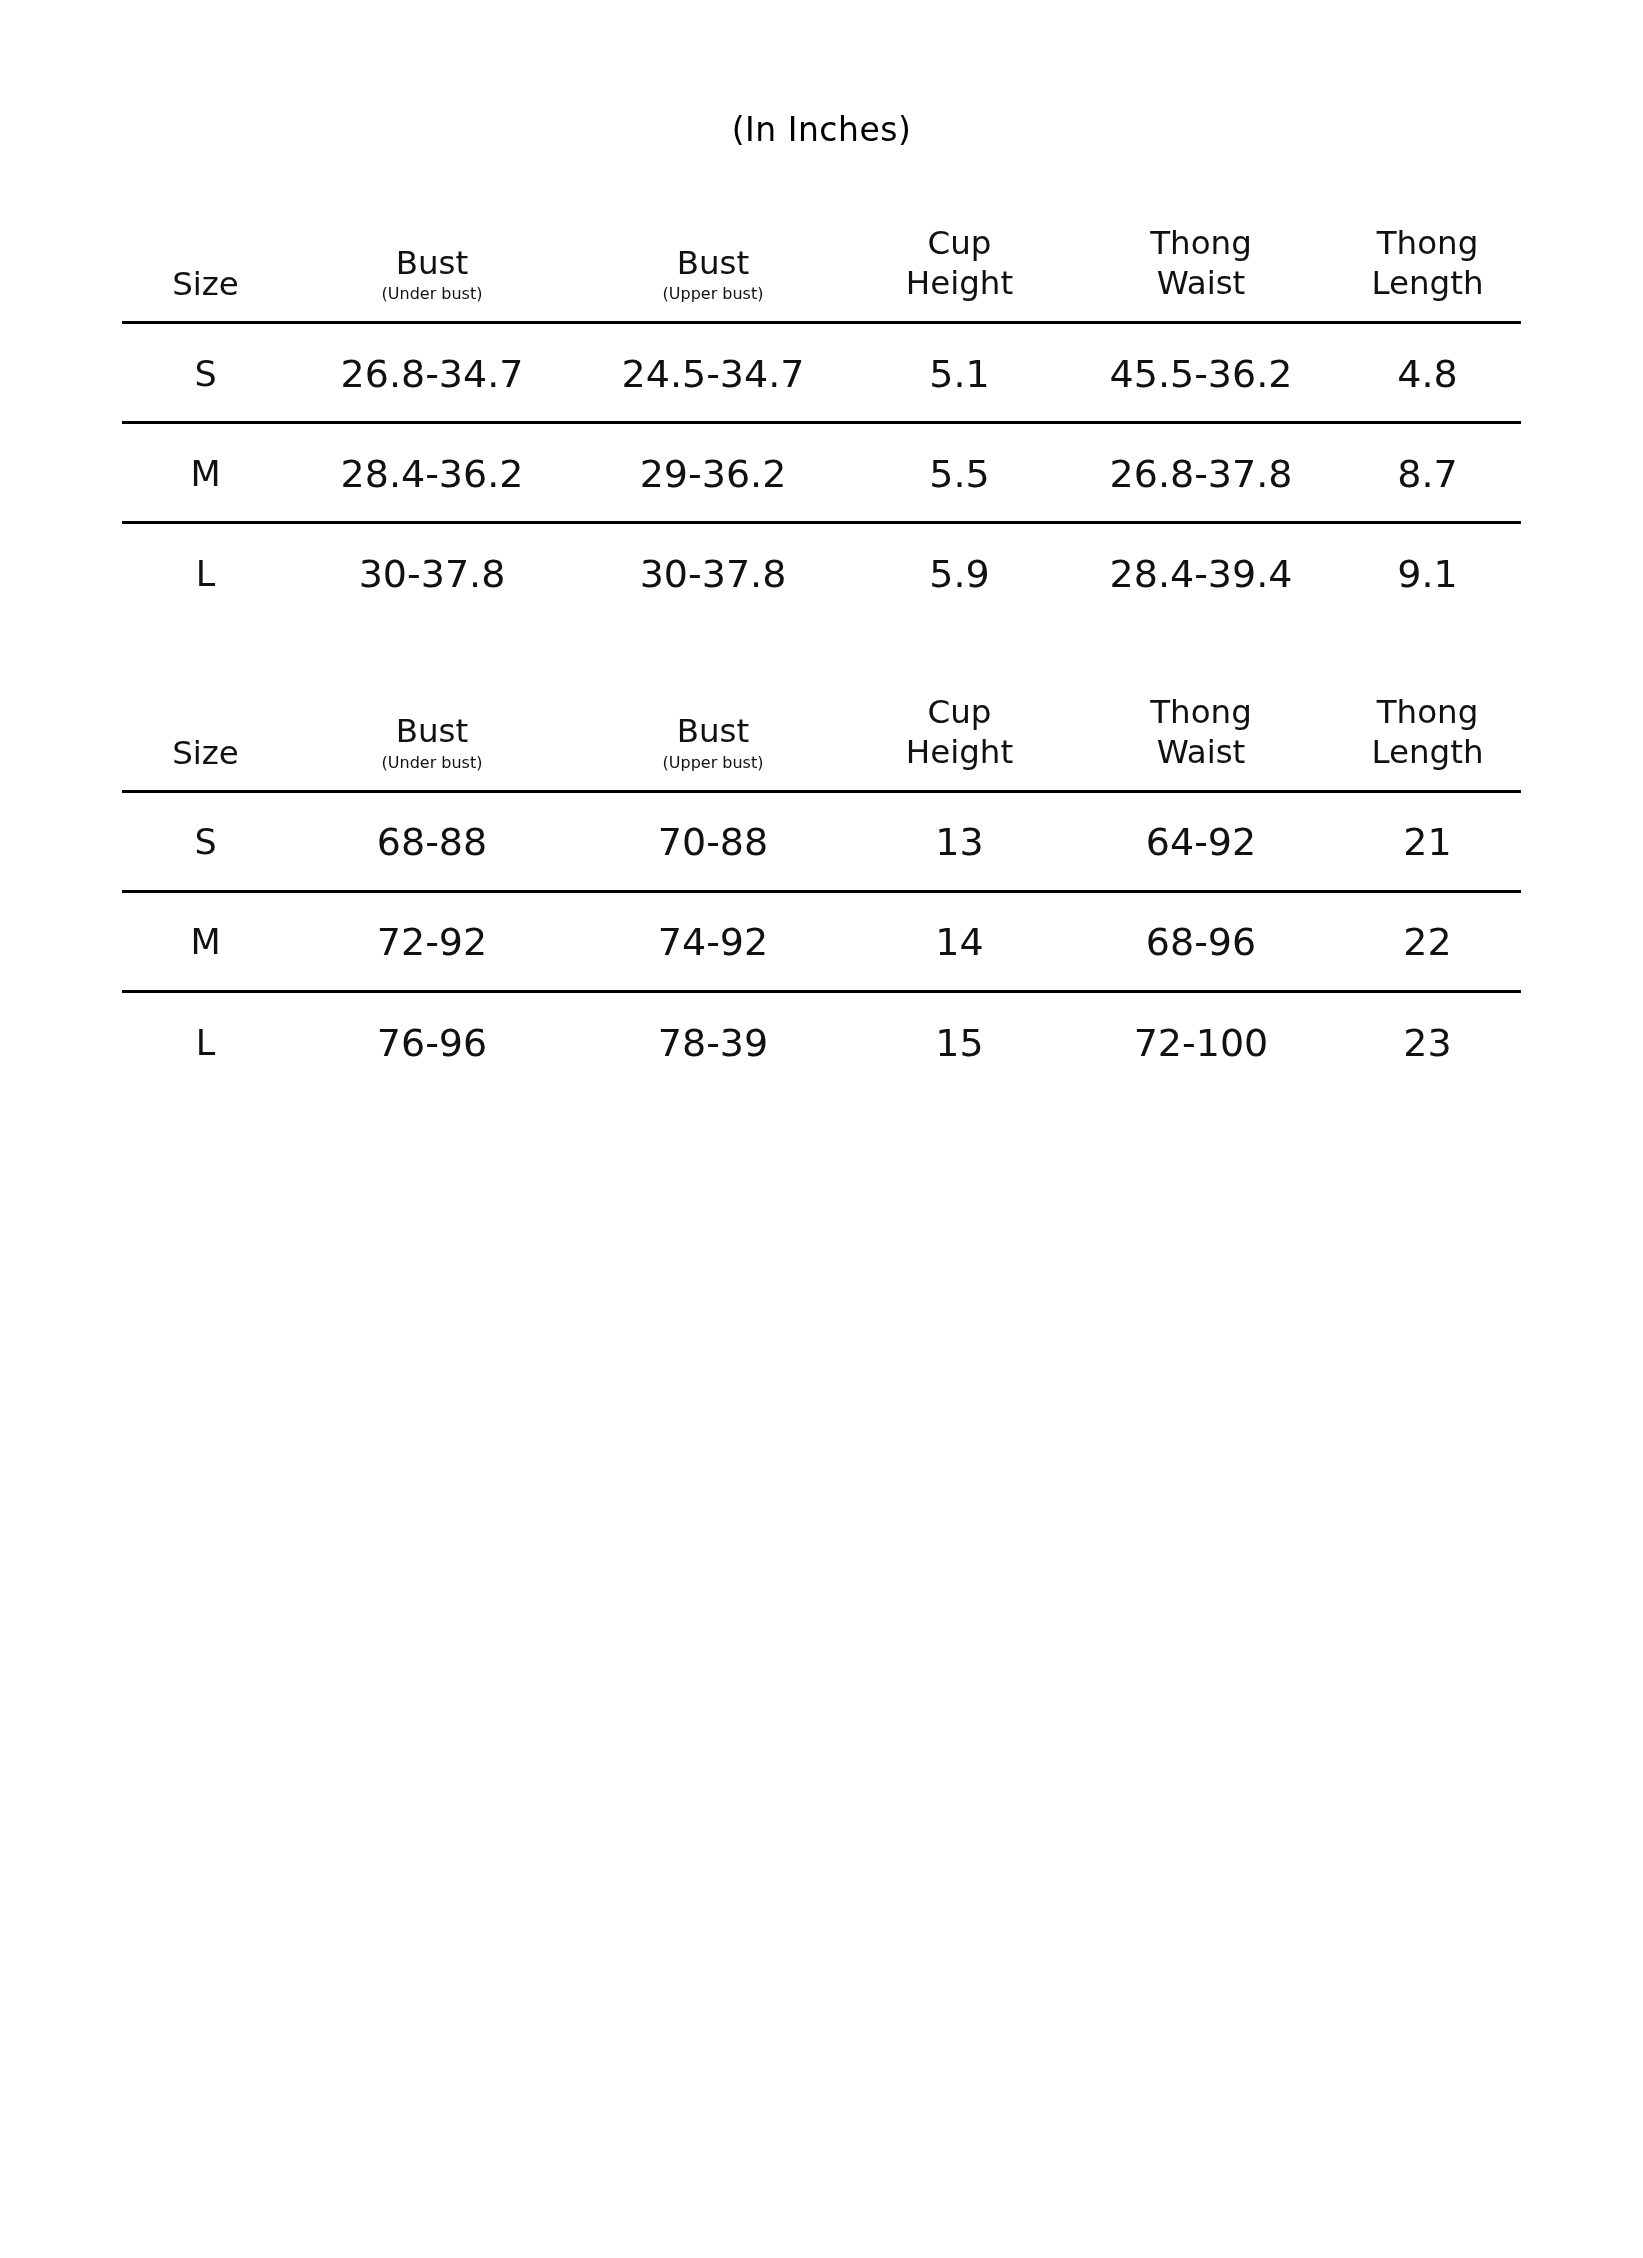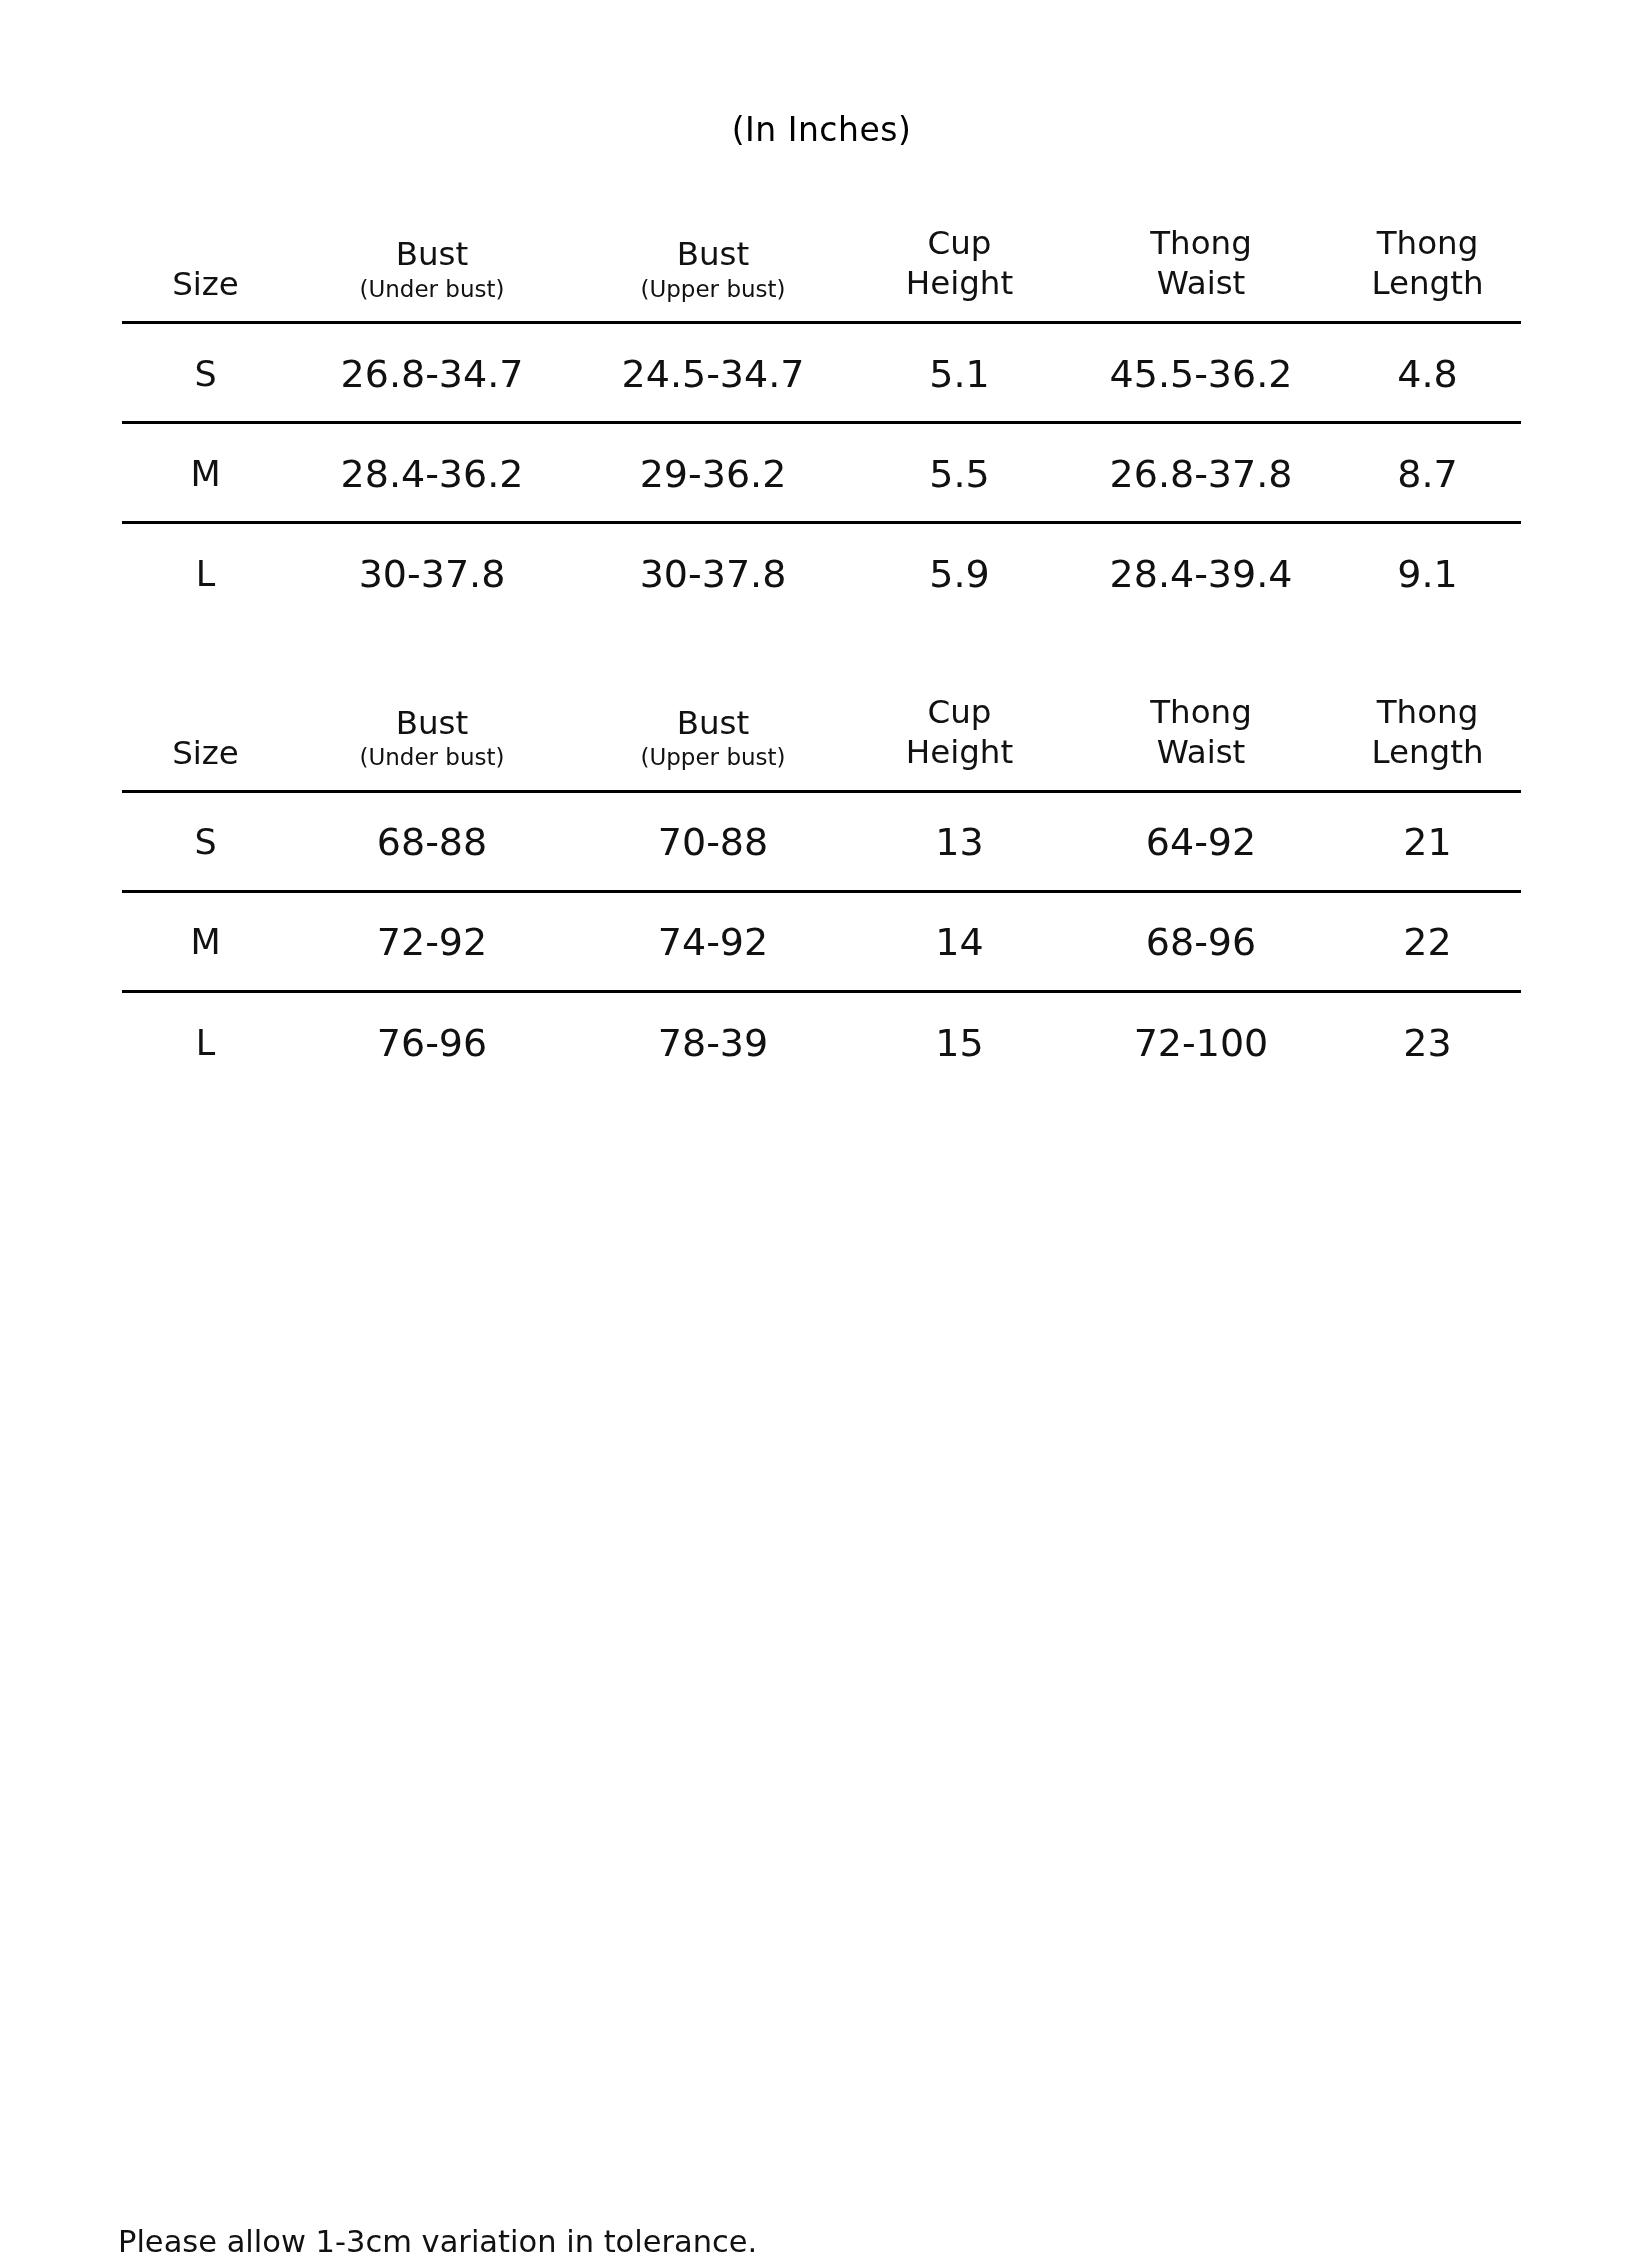--- a/index.html
+++ b/index.html
@@ -62,21 +62,21 @@
   table.size-table th {
     font-weight: 400;
     font-size: 32.5px;
     text-align: center;
     padding: 0 0 17.7px 0;
     vertical-align: bottom;
     line-height: 1.18;
   }
   table.size-table th .sub {
     display: block;
-    font-size: 23px;
+    font-size: 16px;
     line-height: 1.2;
     margin-top: 2px;
   }
   table.size-table thead tr {
     border-bottom: 3px solid #000;
   }
   table.size-table td {
     font-size: 38px;
     text-align: center;
     padding: 27.6px 0 25.6px 0;
@@ -228,16 +228,15 @@
         <td class="size-cell">L</td>
         <td>76-96</td>
         <td>78-39</td>
         <td>15</td>
         <td>72-100</td>
         <td>23</td>
       </tr>
     </tbody>
   </table>
 
-  <div class="footnote">Please allow 1-3cm variation in tolerance.</div>
 
 </div>
 
 
 </body></html>

